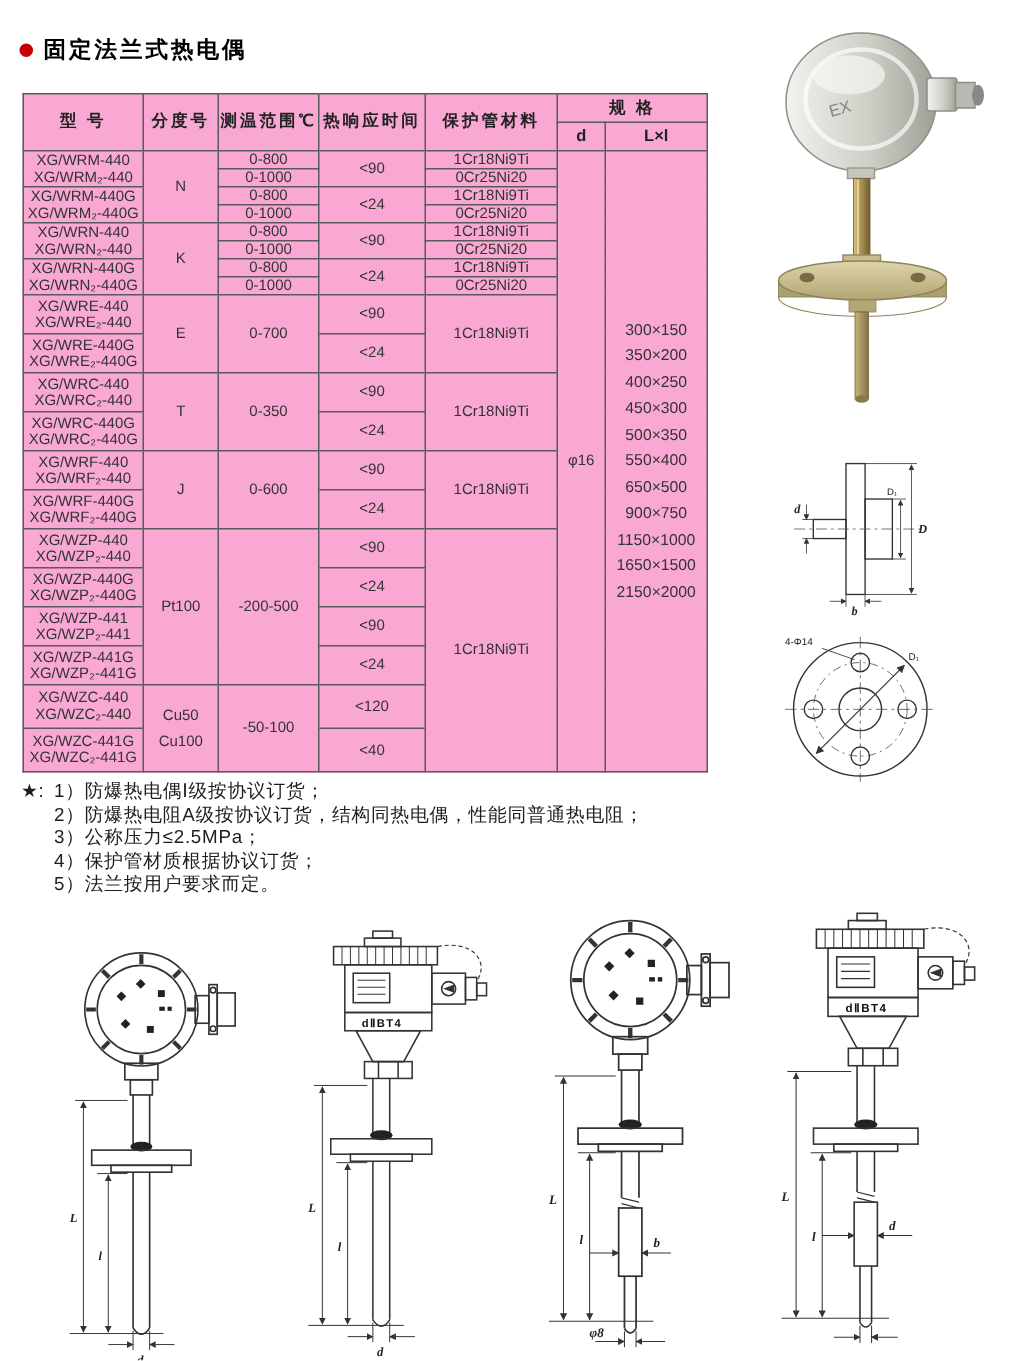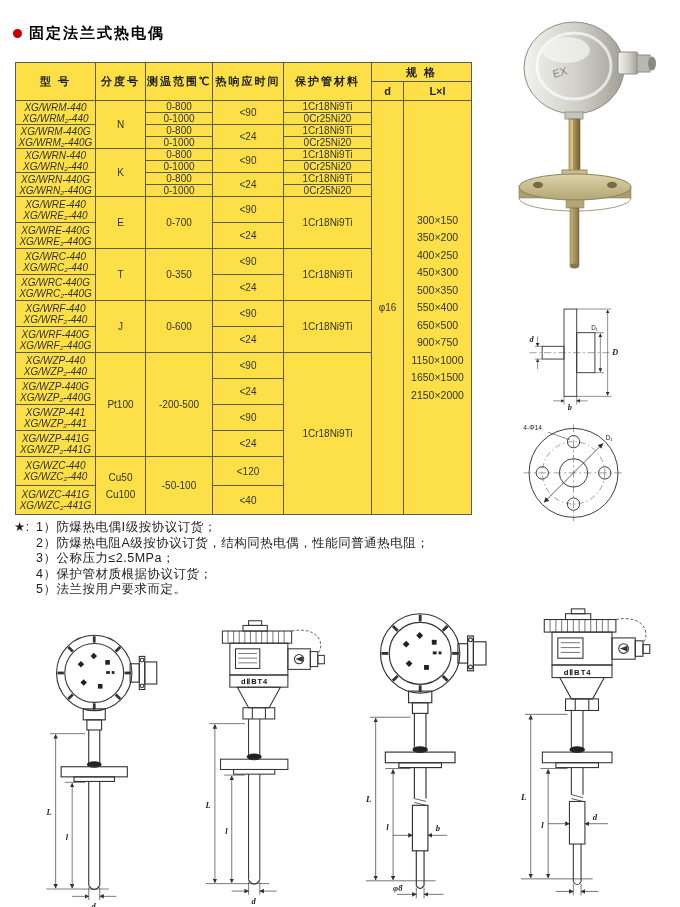--- a/index.html
+++ b/index.html
@@ -6,29 +6,29 @@
   .doc{position:relative;width:680px;height:907px;background:#ffffff;
        font-family:"Liberation Sans",sans-serif;color:#222;overflow:hidden;}
 
   
   .title{position:absolute;left:13px;top:24px;display:flex;align-items:center;gap:7px;}
   .title .dot{width:9px;height:9px;border-radius:50%;background:#c40000;}
   .title h1{font-size:15px;font-weight:bold;letter-spacing:2px;margin:0;color:#000000;}
 
   
   table.spec{position:absolute;left:15px;top:62px;width:456px;border-collapse:collapse;
-             table-layout:fixed;background:#fde047;border:1.5px solid #4a4a4a;}
+             table-layout:fixed;background:#f9a8d4;border:1.5px solid #4a4a4a;}
   table.spec th,table.spec td{border:1px solid #5a5a5a;text-align:center;vertical-align:middle;
              padding:0;font-size:10px;line-height:11px;color:#333;}
   table.spec th{font-size:11px;font-weight:bold;letter-spacing:2px;color:#222;}
   tr.hdr{height:19px;}
   tr.r12{height:12px;}
   tr.r26{height:26px;margin-top:39px;}
   tr.r29{height:29px;}
-  td.model{font-size:9.5px;font-style:italic;}
+  td.model{font-size:9.5px;}
   td.mat{font-size:9.8px;}
   .sizes{display:flex;flex-direction:column;justify-content:center;
          gap:6.5px;font-size:10.5px;height:100%;}
 
   
   .notes{position:absolute;left:14px;top:520px;width:480px;font-size:12.5px;
          line-height:15.5px;letter-spacing:0.5px;color:#1d1d1d;}
   .notes .row1{display:flex;}
   .notes .star{width:22px;flex:none;}
   .notes .ind{padding-left:22px;}

